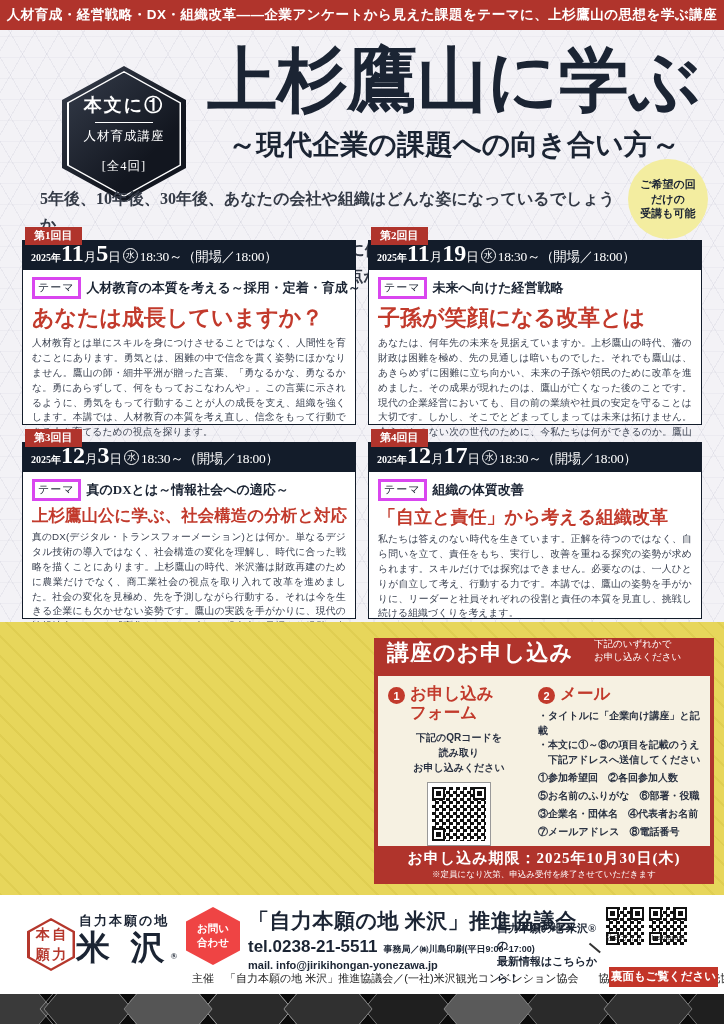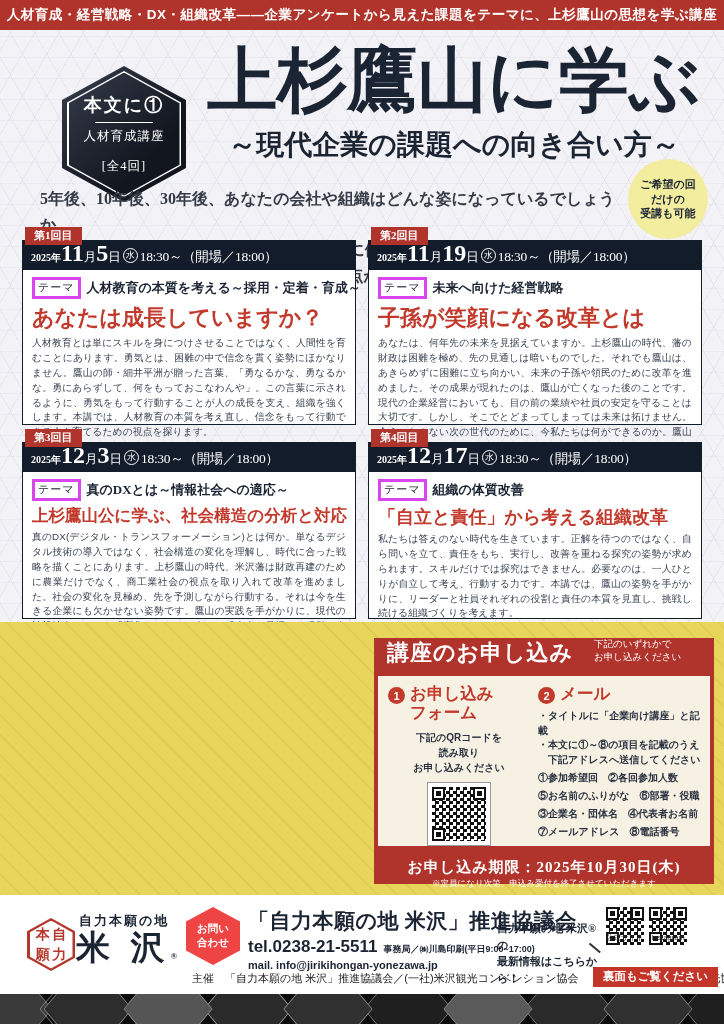--- a/index.html
+++ b/index.html
@@ -93,21 +93,21 @@
   .finder{ position:absolute; width:13px; height:13px; border:2.5px solid #111; background:#fff; }
   .finder i{ position:absolute; inset:2px; background:#111; display:block; }
   .f-tl{ left:0; top:0; } .f-tr{ right:0; top:0; } .f-bl{ left:0; bottom:0; }
   .m2{ flex:1; padding-left:8px; }
   .m2-bullets{ margin-top:5px; font-size:10px; font-weight:bold; color:#2a3242; line-height:1.45;
     white-space:pre-line; }
   .m2-items{ font-size:10px; font-weight:bold; color:#2a3242; line-height:1.8; margin-top:2px; }
   .email-row{ display:flex; align-items:center; gap:6px; margin-top:4px; font-size:13px;
     font-weight:bold; color:#222; }
   .app-deadline{ position:absolute; left:0; right:0; bottom:0; height:38px; background:#b0342c;
-    color:#fff; text-align:center; padding-top:12px; }
+    color:#fff; text-align:center; padding-top:3px; }
   .deadline-main{ font-size:15px; font-weight:bold; letter-spacing:1px; }
   .deadline-note{ font-size:8.5px; margin-top:1px; }
 
   
   .footer{ position:absolute; left:0; top:895px; width:724px; height:99px; background:#fff; }
   .seal{ position:absolute; left:27px; top:23px; width:48px; height:53px; background:#b5372c; }
   .seal .in{ position:absolute; inset:2.5px; background:#fff; display:grid;
     grid-template-columns:1fr 1fr; place-items:center; padding:4px 5px; }
   .seal .in span{ color:#b5372c; font-weight:bold; font-size:14px; line-height:1; }
   .logo-small{ position:absolute; left:79px; top:17px; font-size:13px; font-weight:bold; letter-spacing:2px; }
@@ -127,21 +127,21 @@
   .fqr-arrow{ position:absolute; left:588px; top:52px; width:14px; height:1.5px; background:#333;
     transform:rotate(40deg); }
   .fqr{ position:absolute; top:12px; width:38px; height:38px; }
   .fqr .qr{ width:100%; height:100%; }
   .fqr-1{ left:606px; } .fqr-2{ left:649px; }
   .fqr-label{ position:absolute; top:38px; width:44px; text-align:center; font-size:7.5px; color:#333; }
   .fl-1{ left:603px; } .fl-2{ left:646px; }
   .org-line{ position:absolute; left:192px; top:76px; font-size:11px; color:#222; white-space:nowrap; }
   .org-line .sp{ margin-left:20px; }
   .back-badge{ position:absolute; right:6px; top:72px; background:#c33529; color:#fff;
-    font-size:11.5px; font-weight:bold; padding:2px 10px 3px; }
+    font-size:11.5px; font-weight:bold; padding:2px 2px 3px; }
 
   .bottom-band{ position:absolute; left:0; top:994px; width:724px; height:30px; background:#0d0d0d;
     overflow:hidden; }
 </style>
 </head>
 <body>
 
 <div id="flyer">
 
   <div class="top-banner">人材育成・経営戦略・DX・組織改革――企業アンケートから見えた課題をテーマに、上杉鷹山の思想を学ぶ講座</div>

